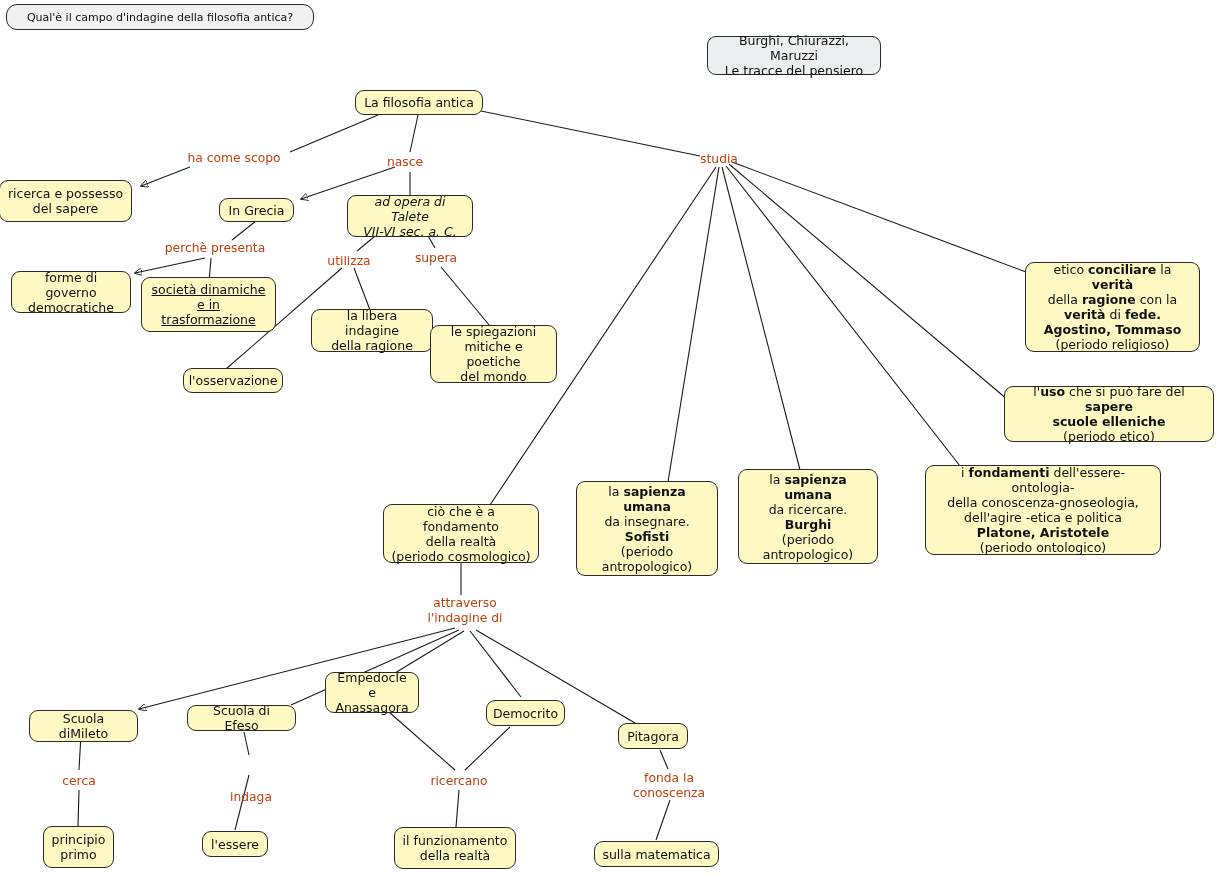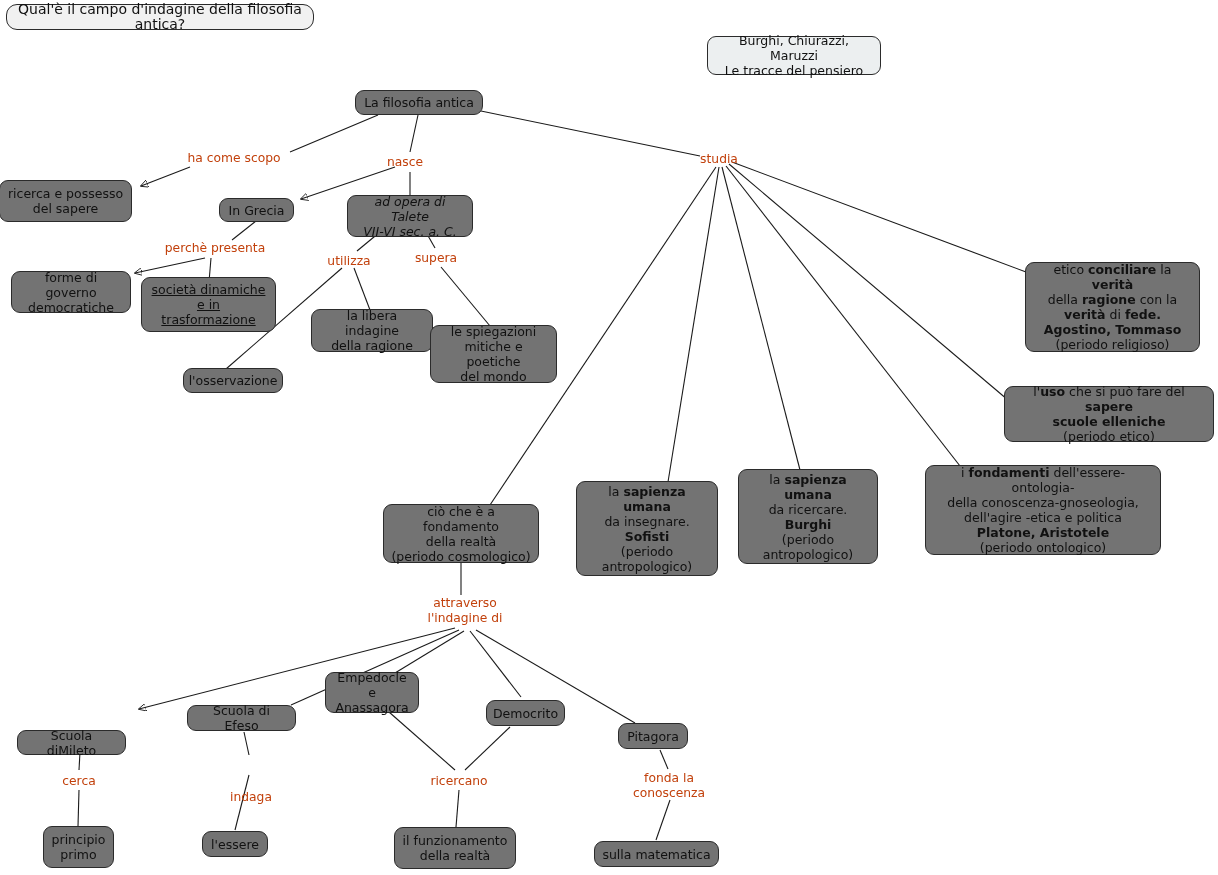--- a/index.html
+++ b/index.html
@@ -30,21 +30,21 @@
     pointer-events: none;
   }
   svg#edges line, svg#edges path {
     stroke: #1a1a1a;
     stroke-width: 1.1;
     fill: none;
   }
   .node {
     position: absolute;
     box-sizing: border-box;
-    background: #737373;
+    background: #fef9c3;
     border: 1.2px solid #2b2b2b;
     border-radius: 9px;
     display: flex;
     align-items: center;
     justify-content: center;
     text-align: center;
     color: #111111;
     font-size: 12.5px;
     line-height: 15px;
     padding: 3px 7px;
@@ -124,21 +124,21 @@
     <line x1="249" y1="775" x2="235" y2="830"></line>
 
     <line x1="389" y1="712" x2="455" y2="770"></line>
     <line x1="510" y1="727" x2="465" y2="770"></line>
     <line x1="459" y1="790" x2="456" y2="827"></line>
 
     <line x1="660" y1="750" x2="668" y2="769"></line>
     <line x1="670" y1="800" x2="656" y2="840"></line>
   </svg>
 
-  <div class="node title-node" style="left:6px; top:4px; width:308px; height:26px; font-size:14px;">Qual'è il campo d'indagine della filosofia antica?</div>
+  <div class="node title-node" style="left:6px; top:4px; width:308px; height:26px; font-size:11px;">Qual'è il campo d'indagine della filosofia antica?</div>
 
   <div class="node ref-node" style="left:707px; top:36px; width:174px; height:39px;">Burghi, Chiurazzi, Maruzzi
 Le tracce del pensiero</div>
 
   <div class="node" style="left:355px; top:90px; width:128px; height:25px;">La filosofia antica</div>
 
   <div class="node" style="left:-1px; top:180px; width:133px; height:42px;">ricerca e possesso
 del sapere</div>
 
   <div class="node" style="left:219px; top:198px; width:75px; height:24px;">In Grecia</div>
@@ -168,21 +168,21 @@
   <div class="node" style="left:925px; top:465px; width:236px; height:90px;"><div><span>i </span><b>fondamenti</b><span> dell'essere-ontologia-</span><br><span>della conoscenza-gnoseologia,</span><br><span>dell'agire -etica e politica</span><br><b>Platone, Aristotele</b><br><span>(periodo ontologico)</span></div></div>
 
   <div class="node" style="left:576px; top:481px; width:142px; height:95px;"><div><span>la </span><b>sapienza umana</b><br><span>da insegnare.</span><br><b>Sofisti</b><br><span>(periodo</span><br><span>antropologico)</span></div></div>
 
   <div class="node" style="left:738px; top:469px; width:140px; height:95px;"><div><span>la </span><b>sapienza umana</b><br><span>da ricercare.</span><br><b>Burghi</b><br><span>(periodo</span><br><span>antropologico)</span></div></div>
 
   <div class="node" style="left:383px; top:504px; width:156px; height:59px;">ciò che è a fondamento
 della realtà
 (periodo cosmologico)</div>
 
-  <div class="node" style="left:17px; top:710px; width:109px; height:25px;margin-top:20px;">Scuola diMileto</div>
+  <div class="node" style="left:29px; top:710px; width:109px; height:32px;">Scuola diMileto</div>
 
   <div class="node" style="left:187px; top:705px; width:109px; height:26px;">Scuola di Efeso</div>
 
   <div class="node" style="left:325px; top:672px; width:94px; height:41px;">Empedocle e
 Anassagora</div>
 
   <div class="node" style="left:486px; top:700px; width:79px; height:26px;">Democrito</div>
 
   <div class="node" style="left:618px; top:723px; width:70px; height:26px;">Pitagora</div>
 

